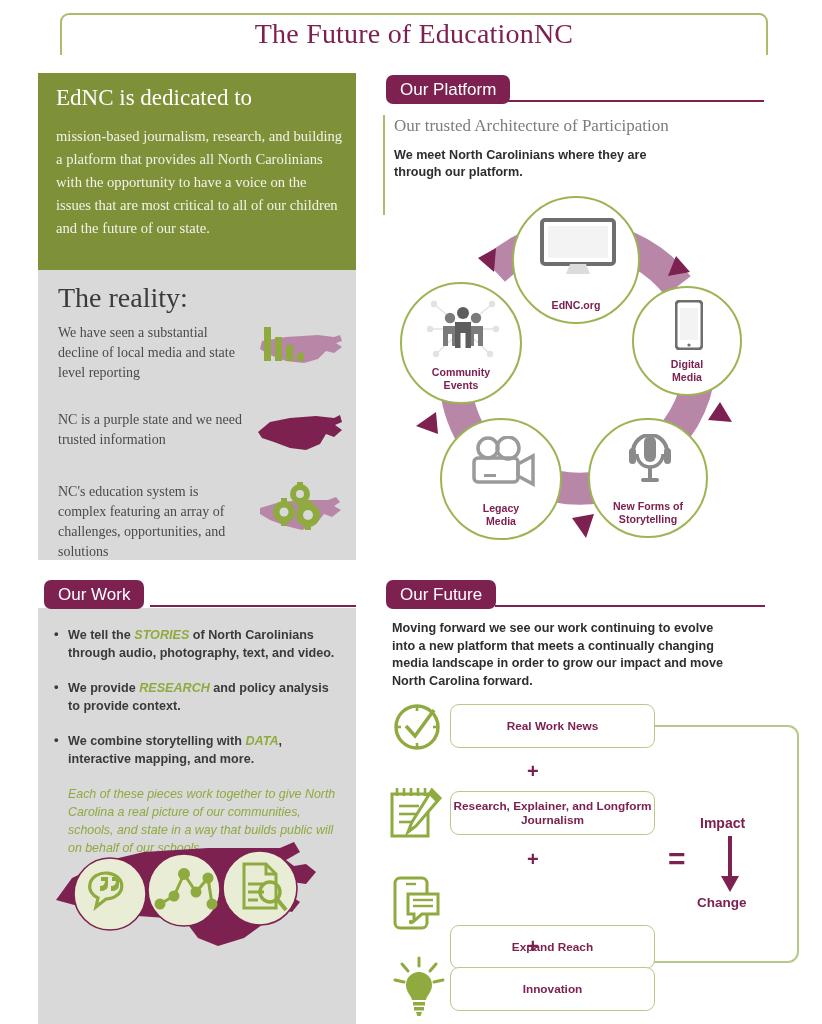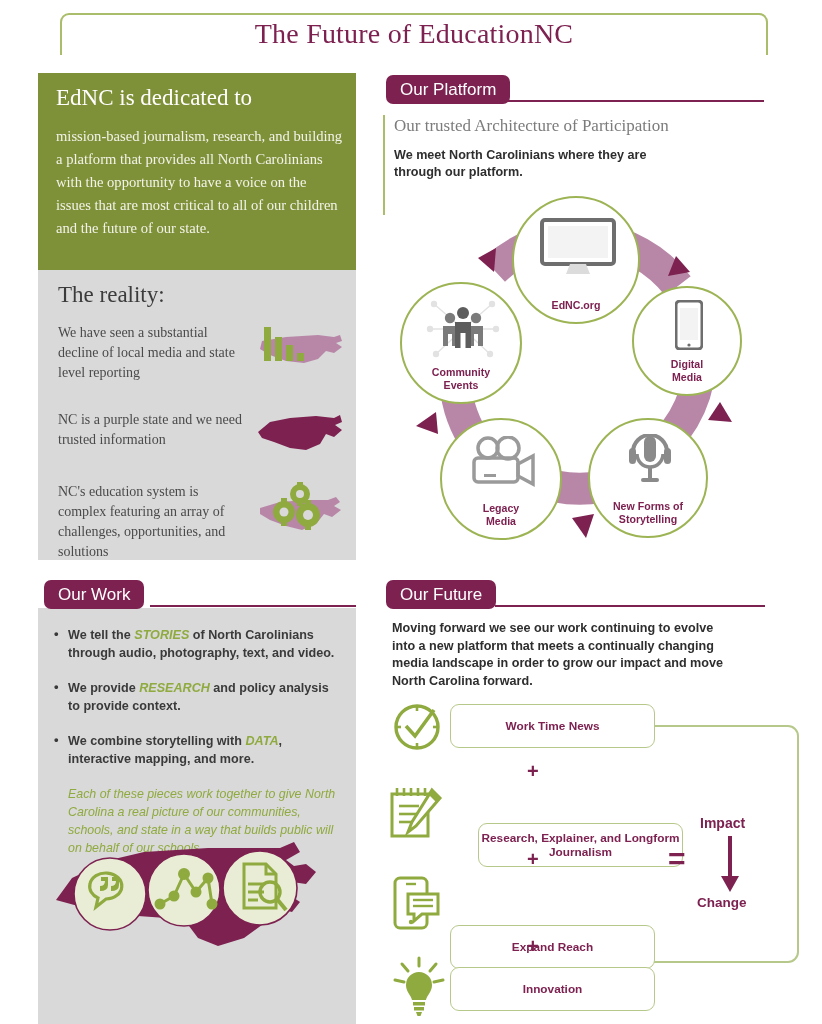--- a/index.html
+++ b/index.html
@@ -42,21 +42,21 @@
     font-size:14.6px;line-height:23px;color:#f2f3ea;
   }
 
   #gray-reality{
     position:absolute;left:38px;top:270px;width:318px;height:290px;
     background:#d9d9d9;
   }
   #reality-heading{
     position:absolute;left:20px;top:12px;
     font-family:"Liberation Serif", serif;
-    font-size:23px;color:#3b3b3b;
+    font-size:28px;color:#3b3b3b;
   }
   .reality-row{position:absolute;left:20px;width:284px;}
   .reality-text{
     font-family:"Liberation Serif", serif;
     font-size:14px;line-height:20px;color:#4a4a4a;width:190px;
   }
   .reality-icon{position:absolute;right:-4px;top:0;width:90px;height:62px;}
 
   
   .badge{
@@ -365,35 +365,35 @@
 
 <div class="badge" style="left:386px;top:580px;">Our Future</div>
 <div class="rule" style="left:495px;top:605px;width:270px;"></div>
 <div id="future-lead">Moving forward we see our work continuing to evolve into a new platform that meets a continually changing media landscape in order to grow our impact and move North Carolina forward.</div>
 
 <svg style="position:absolute;left:640px;top:700px;" width="160" height="300" viewBox="0 0 160 300">
   <path d="M0 26 H148 a10 10 0 0 1 10 10 V252 a10 10 0 0 1 -10 10 H0" fill="none" stroke="#b7c98a" stroke-width="2"></path>
 </svg>
 
 <div class="fbox" style="left:450px;top:704px;width:205px;">
-  <div class="fbox-label">Work Time News</div>
+  <div class="fbox-label">Real Work News</div>
 </div>
 <svg class="ficon" style="left:390px;top:702px;width:54px;height:50px;" viewBox="0 0 54 50">
   <circle cx="27" cy="25" r="21" fill="none" stroke="#8faa3e" stroke-width="3.4"></circle>
   <polyline points="16,24 25,34 44,8" fill="none" stroke="#8faa3e" stroke-width="3.6"></polyline>
   <g stroke="#8faa3e" stroke-width="2.6">
     <line x1="27" y1="4" x2="27" y2="9"></line>
       <line x1="27" y1="41" x2="27" y2="46"></line>
     <line x1="6" y1="25" x2="11" y2="25"></line>
       <line x1="43" y1="25" x2="48" y2="25"></line>
   </g>
 </svg>
 <div class="plus" style="left:527px;top:760px;">+</div>
 
-<div class="fbox" style="left:450px;top:823px;width:205px;margin-left:28px;">
+<div class="fbox" style="left:450px;top:791px;width:205px;">
   <div class="fbox-label">Research, Explainer, and Longform Journalism</div>
 </div>
 <svg class="ficon" style="left:388px;top:786px;width:56px;height:54px;" viewBox="0 0 56 54">
   <rect x="4" y="8" width="36" height="42" fill="none" stroke="#8faa3e" stroke-width="3"></rect>
   <g stroke="#8faa3e" stroke-width="2.6">
     <line x1="9" y1="2" x2="9" y2="10"></line>
       <line x1="16" y1="2" x2="16" y2="10"></line>
     <line x1="23" y1="2" x2="23" y2="10"></line>
       <line x1="30" y1="2" x2="30" y2="10"></line>
     <line x1="37" y1="2" x2="37" y2="10"></line>

